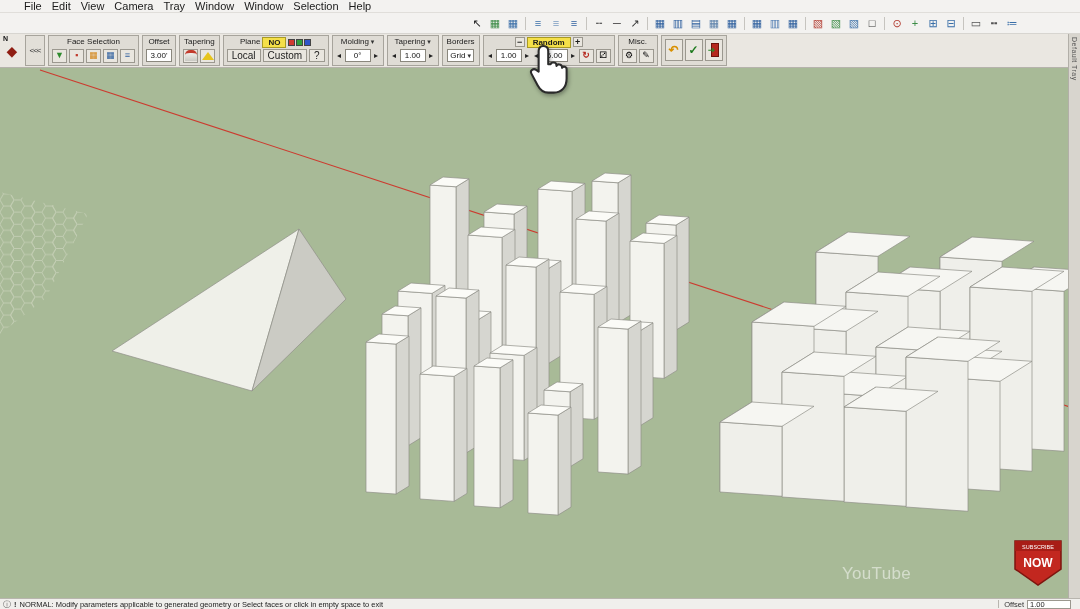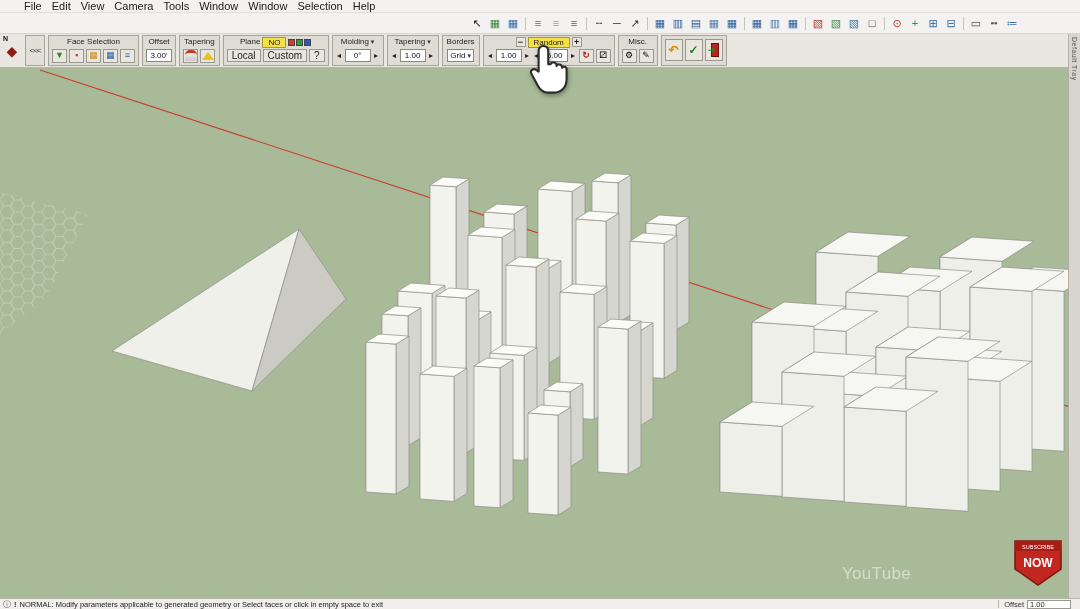--- a/index.html
+++ b/index.html
@@ -14,21 +14,21 @@
   .pi-diamond{color:#8f1d12;font-size:14px}
   .pi-n{position:absolute;top:0;left:1px;font-size:7px;font-weight:bold;color:#111}
   .collapse-btn{width:20px;background:#e2dfd8;border:1px solid #a7a49c;font-size:8px;letter-spacing:-1px;padding:0;color:#333}
   .pgroup{border:1px solid #a7a49c;background:#dfdcd5;display:flex;flex-direction:column;box-sizing:border-box}
   .plabel{font-size:8px;line-height:10px;height:10px;text-align:center;color:#1a1a1a;padding:1px 4px 0;white-space:nowrap;display:flex;align-items:center;justify-content:center;gap:2px}
   .pcontrols{flex:1;display:flex;align-items:center;justify-content:center;gap:2px;padding:0 3px 1px}
   .pbtn{min-width:15px;height:14px;background:#e9e6df;border:1px solid #9b988f;display:inline-flex;align-items:center;justify-content:center;font-size:9px;line-height:13px;box-sizing:border-box;cursor:default}
   .pbtn.red{color:#b5271d;font-weight:bold}
   .valbox{background:#fff;border:1px solid #8a877d;font-size:8px;height:13px;min-width:26px;padding:0 2px;text-align:center;box-sizing:border-box;display:inline-flex;align-items:center;justify-content:center;gap:2px;color:#111}
   .spin{font-size:8px;color:#222;width:7px;text-align:center;cursor:default}
-  .hl{border:1px solid #a89a25;padding:0 5px;font-size:8px;font-weight:normal;line-height:9px}
+  .hl{border:1px solid #a89a25;padding:0 5px;font-size:8px;font-weight:bold;line-height:9px}
   .axsq{width:7px;height:7px;display:inline-block;border:1px solid #444;box-sizing:border-box}
   .txtbtn{font-size:10px;height:13px;line-height:11px;background:#e9e6df;border:1px solid #9b988f;padding:0 4px;color:#222}
   .caret{font-size:7px;color:#333}
   .pm{font-size:9px;font-weight:bold;width:10px;height:10px;line-height:9px;background:#e9e6df;border:1px solid #9b988f;box-sizing:border-box;display:inline-flex;align-items:center;justify-content:center}
   .fin1{width:12px;height:8px;background:linear-gradient(#efeeea,#c9c8c2);border-top:3px solid #c23a2c;border-radius:5px 5px 0 0;display:inline-block}
   .fin2{width:0;height:0;border-left:6px solid transparent;border-right:6px solid transparent;border-bottom:8px solid #e6c41c;display:inline-block}
   .pbtn.big{width:18px;height:22px;font-size:12px}
   .undo{color:#d89000;font-weight:bold}
   .confirm{color:#1d7a1d;font-weight:bold}
   .door-panel{width:6px;height:12px;background:#b5271d;border:1px solid #6d130c;display:inline-block}
@@ -52,21 +52,21 @@
 </head>
 <body>
 
 <div id="app">
 
   <div class="menu-bar">
       <span class="menu-item">File</span>
       <span class="menu-item">Edit</span>
       <span class="menu-item">View</span>
       <span class="menu-item">Camera</span>
-      <span class="menu-item">Tools</span>
+      <span class="menu-item">Tray</span>
       <span class="menu-item">Window</span>
       <span class="menu-item">Window</span>
       <span class="menu-item">Selection</span>
       <span class="menu-item">Help</span>
     </div>
 
   <div class="toolbar">
       <span class="tb-icon" style="color: rgb(26, 26, 26);">↖</span>
       <span class="tb-icon" style="color: rgb(60, 140, 70);">▦</span>
       <span class="tb-icon" style="color: rgb(58, 111, 168);">▦</span>

